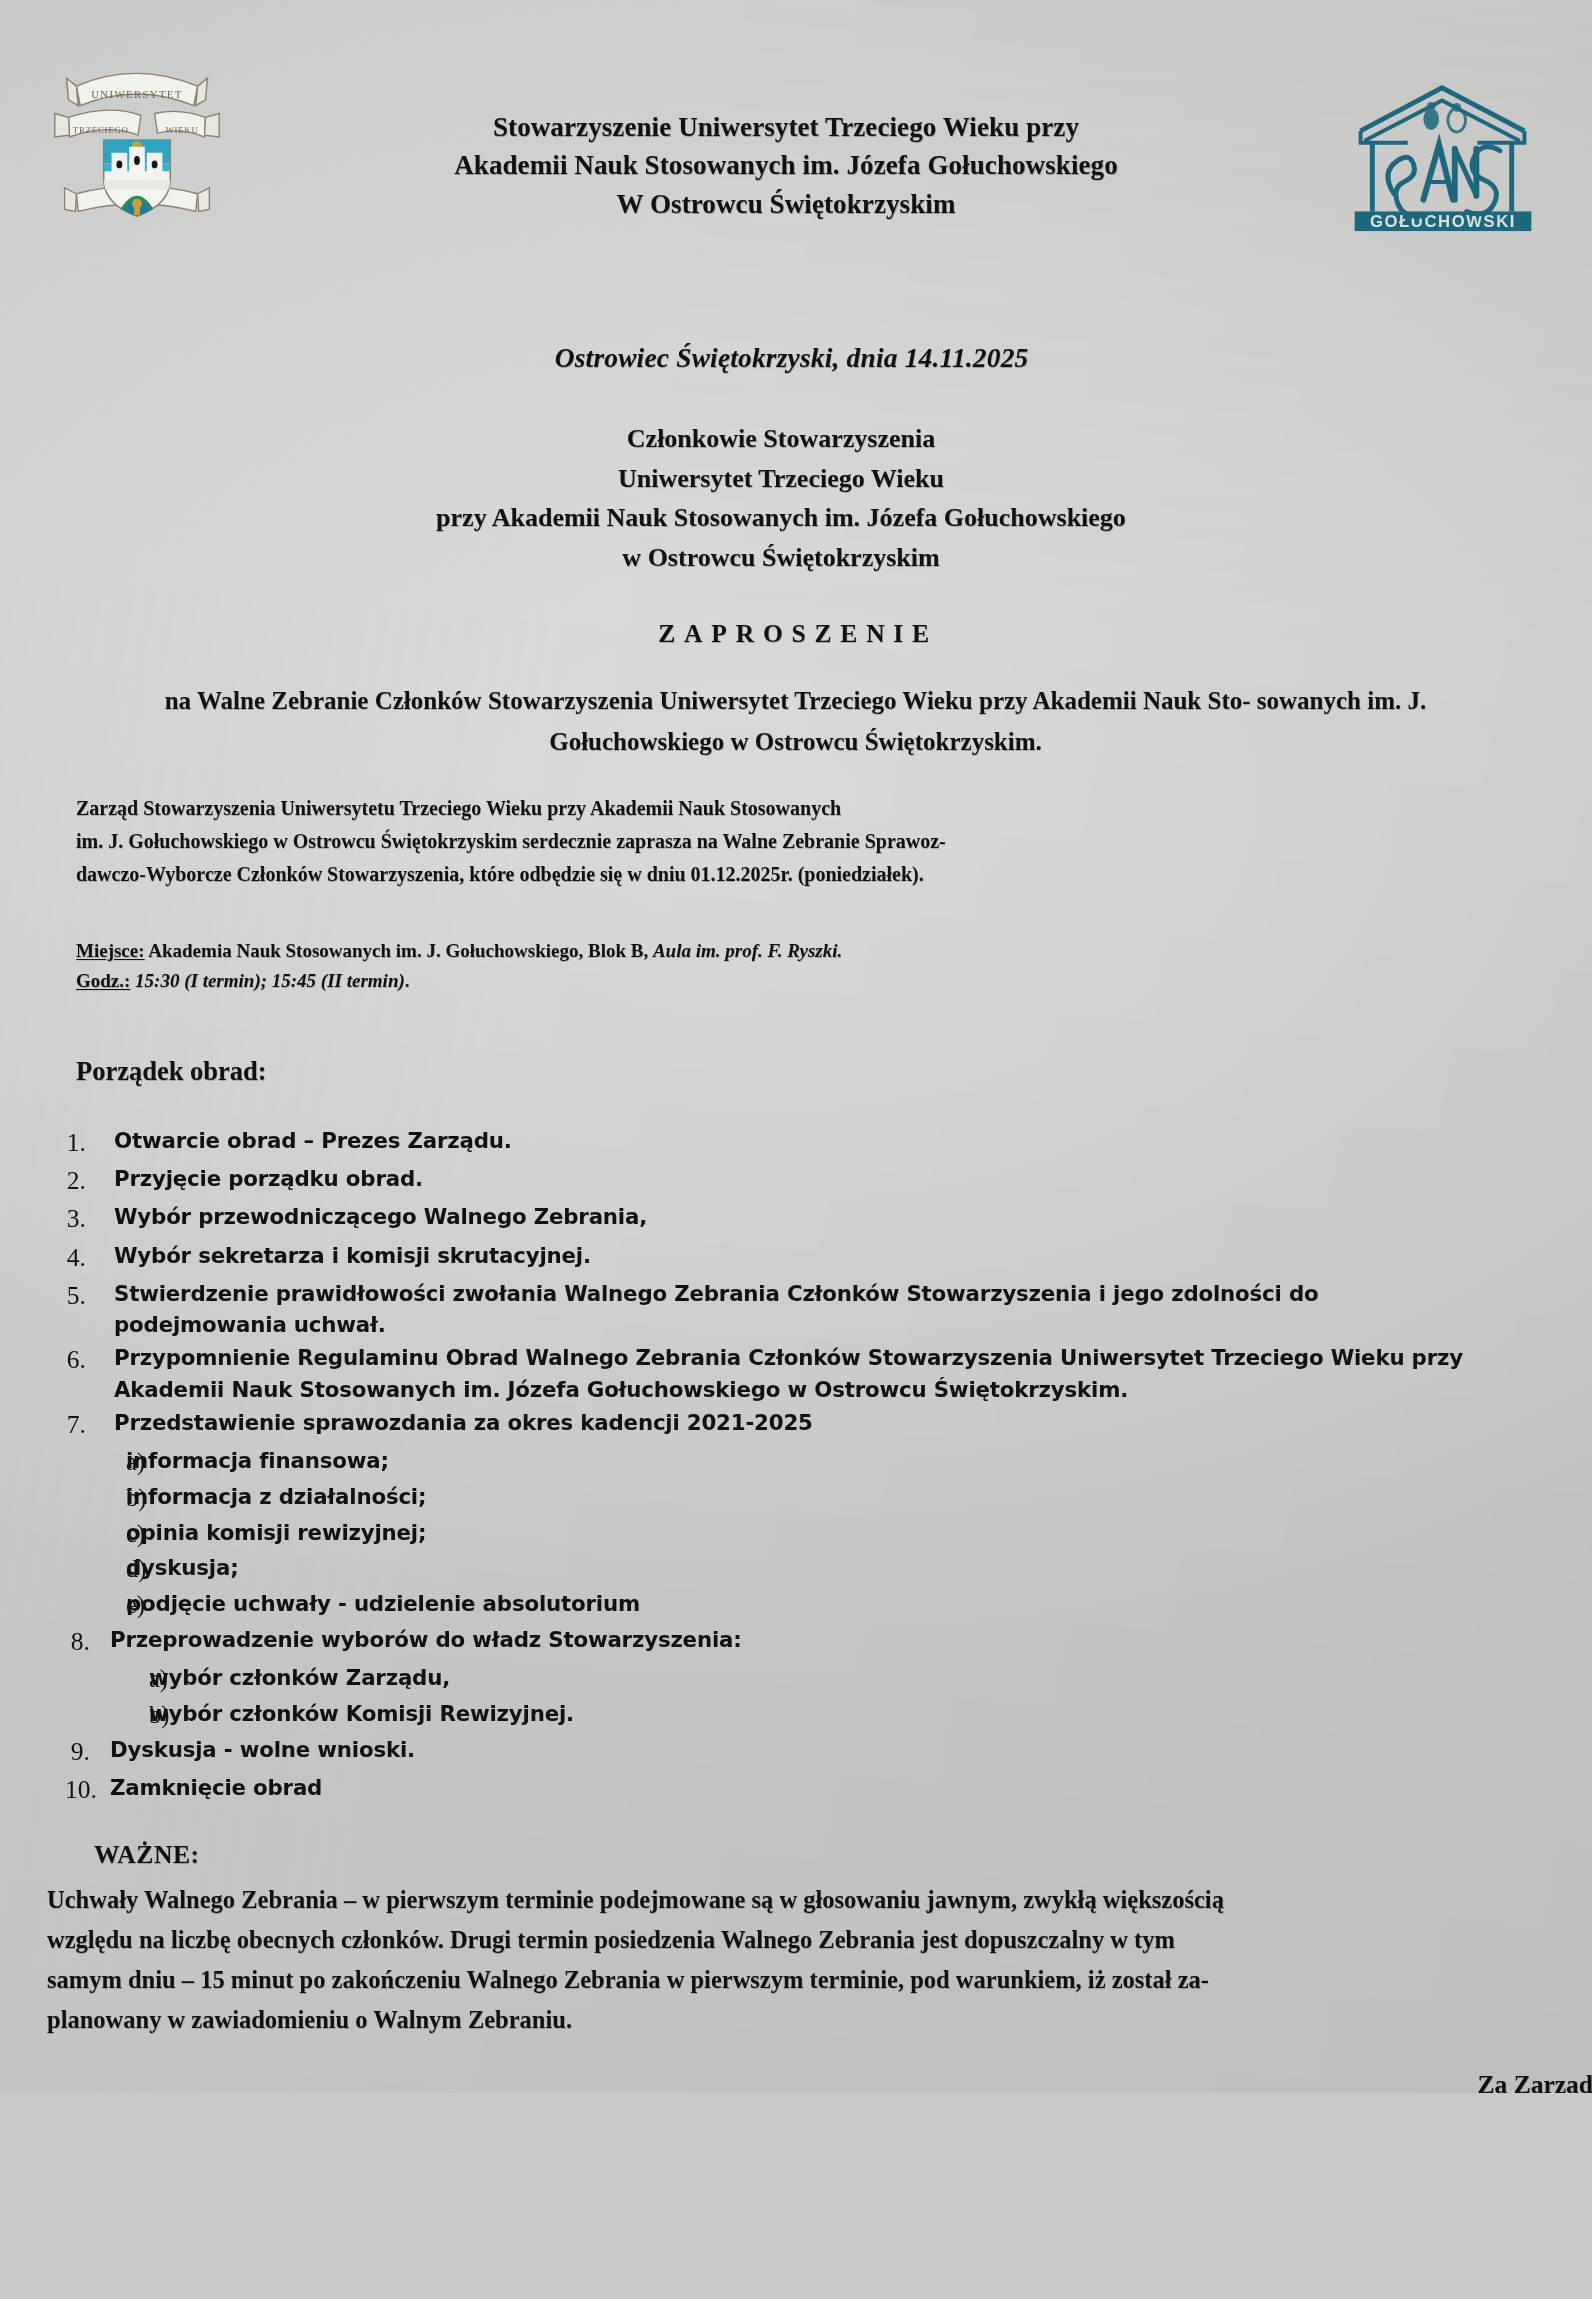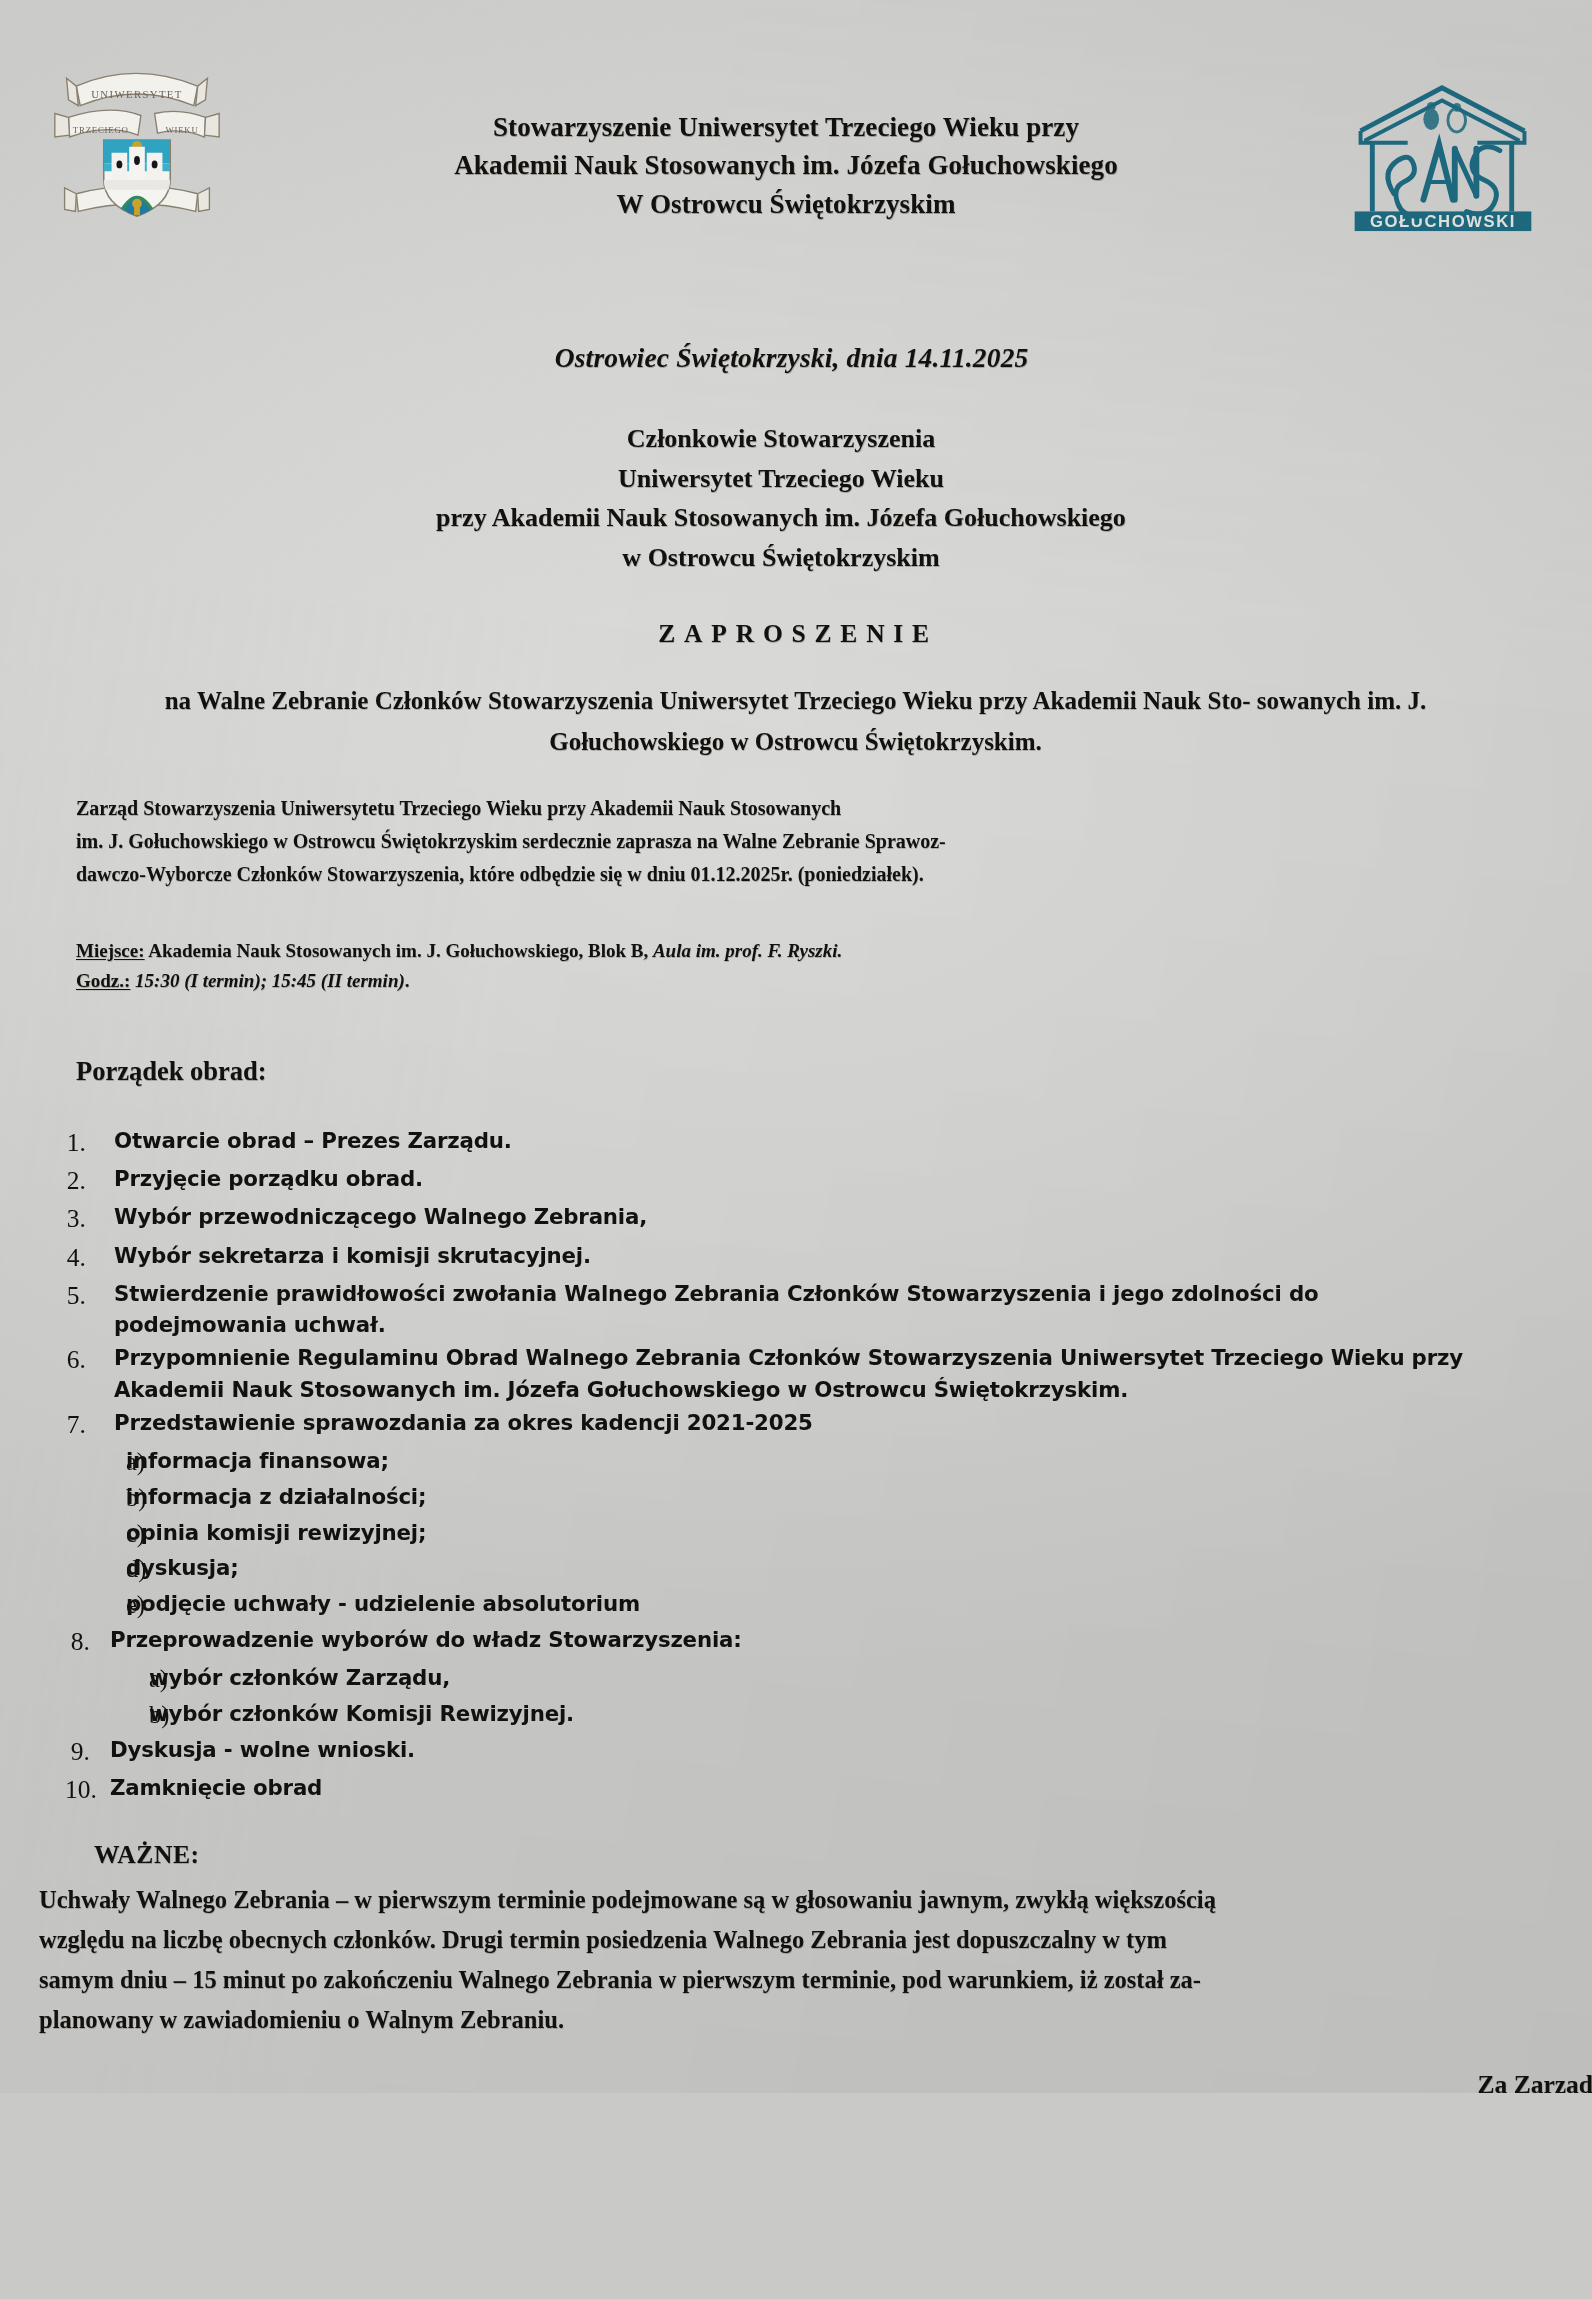--- a/index.html
+++ b/index.html
@@ -204,21 +204,21 @@
     top: 1840px;
     left: 94px;
     font-size: 25.5px;
     font-weight: bold;
     letter-spacing: 0.6px;
     text-shadow: 0.5px 0.5px 0 rgba(60,50,30,0.28);
   }
   .wazne-body {
     position: absolute;
     top: 1880px;
-    left: 39px; right: 45px;
+    left: 47px; right: 45px;
     font-size: 24.5px;
     font-weight: bold;
     line-height: 1.63;
     text-align: justify;
     text-shadow: 0.5px 0.5px 0 rgba(60,50,30,0.26);
   }
   .wazne-body div { white-space: nowrap; }
   .wazne-body div:last-child { white-space: normal; }
 
   

